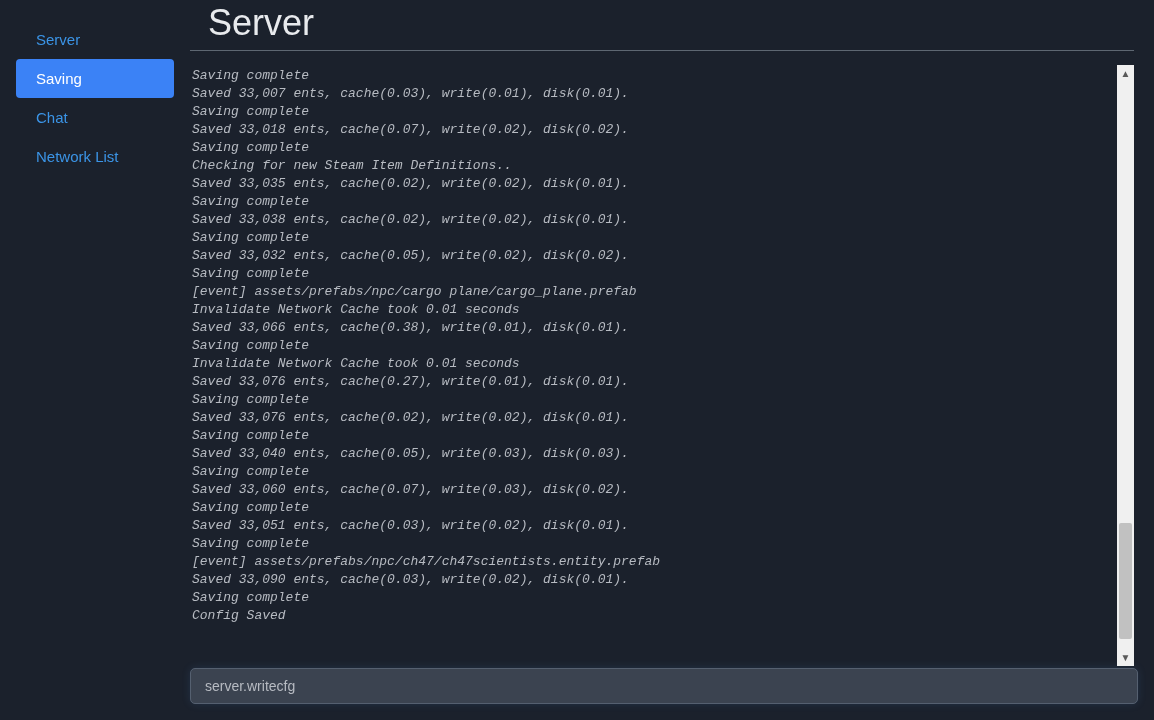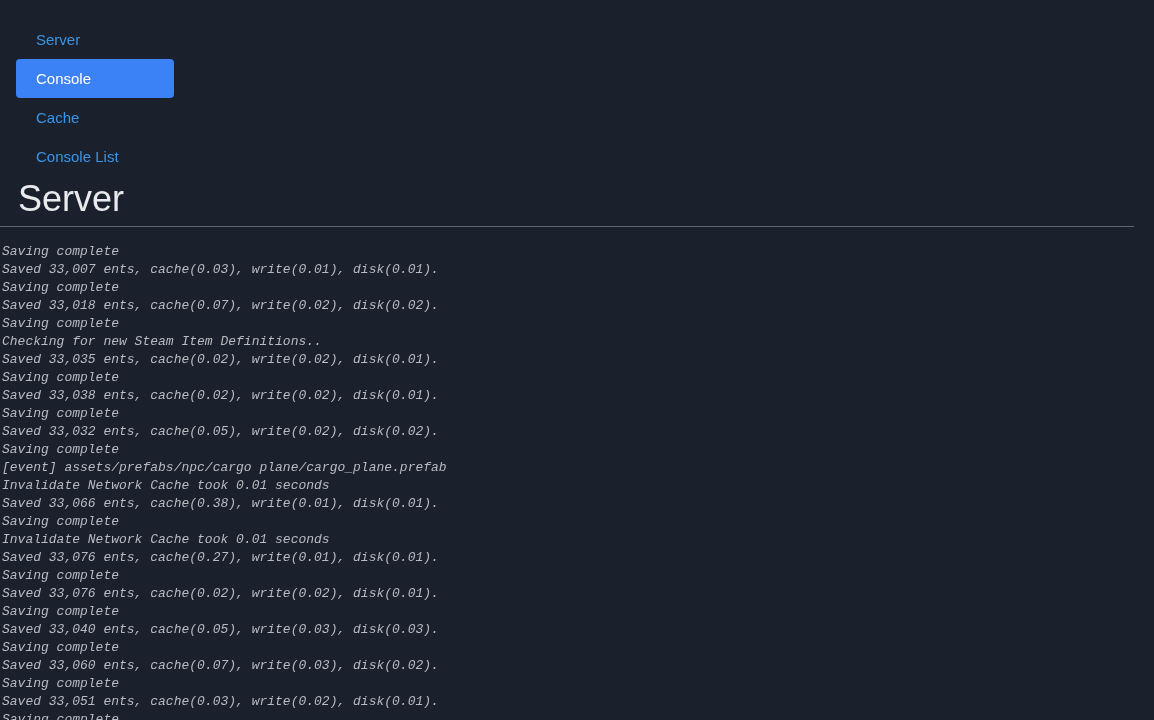--- a/index.html
+++ b/index.html
@@ -1,15 +1,15 @@
 <!DOCTYPE html>
 <html><head>
   <meta charset="utf-8">
   <style>
-    * { margin: 0; padding: 0; box-sizing: border-box; flex-direction: column; }
+    * { margin: 0; padding: 0; box-sizing: border-box; }
     body {
       background: #1b212c;
       color: #d0d4da;
       font-family: -apple-system, BlinkMacSystemFont, "Segoe UI", Helvetica, Arial, sans-serif;
       width: 1154px;
       height: 720px;
       overflow: hidden;
     }
     .layout {
       display: flex;
@@ -109,27 +109,27 @@
   </style>
 </head>
 <body>
 
 <div class="layout">
   <nav class="sidebar">
     <a class="sidebar-item">
       <span>Server</span>
     </a>
     <a class="sidebar-item active">
-      <span>Console</span>
+      <span>Saving</span>
     </a>
     <a class="sidebar-item">
-      <span>Cache</span>
+      <span>Chat</span>
     </a>
     <a class="sidebar-item">
-      <span>Console List</span>
+      <span>Network List</span>
     </a>
   </nav>
 
   <main class="main">
     <h1 class="page-title">Server</h1>
 
     <div class="console-wrap">
       <pre class="console-output" id="console-output">Saving complete
 Saved 33,007 ents, cache(0.03), write(0.01), disk(0.01).
 Saving complete

